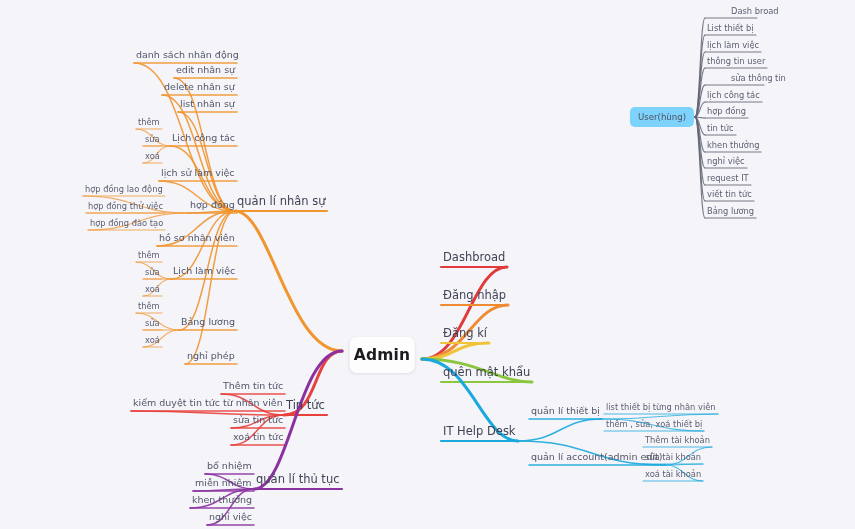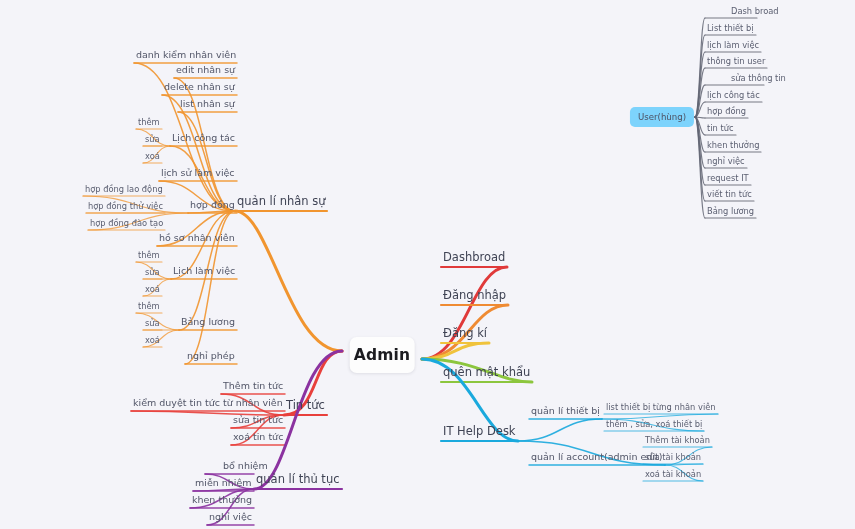--- a/index.html
+++ b/index.html
@@ -163,21 +163,21 @@
       <path d="M695,117 C700,117 700,168 705,168" stroke="#606472" stroke-width="1.1" fill="none" stroke-linecap="round" opacity="0.85"></path>
       <path d="M705,185 L751,185" stroke="#606472" stroke-width="1.1" fill="none" stroke-linecap="round" opacity="0.85"></path>
       <path d="M695,117 C700,117 700,185 705,185" stroke="#606472" stroke-width="1.1" fill="none" stroke-linecap="round" opacity="0.85"></path>
       <path d="M705,201 L754,201" stroke="#606472" stroke-width="1.1" fill="none" stroke-linecap="round" opacity="0.85"></path>
       <path d="M695,117 C700,117 700,201 705,201" stroke="#606472" stroke-width="1.1" fill="none" stroke-linecap="round" opacity="0.85"></path>
       <path d="M705,218 L756,218" stroke="#606472" stroke-width="1.1" fill="none" stroke-linecap="round" opacity="0.85"></path>
       <path d="M695,117 C700,117 700,218 705,218" stroke="#606472" stroke-width="1.1" fill="none" stroke-linecap="round" opacity="0.85"></path>
     </svg>
   <div id="nodes">
       <div class="node lbl-lv1" style="left: 237px; top: 202px;">quản lí nhân sự</div>
-      <div class="node lbl-lv2" style="left: 136px; top: 55px;">danh kiểm nhân viên</div>
+      <div class="node lbl-lv2" style="left: 136px; top: 55px;">danh sách nhân động</div>
       <div class="node lbl-lv2" style="left: 176px; top: 70px;">edit nhân sự</div>
       <div class="node lbl-lv2" style="left: 164px; top: 87px;">delete nhân sự</div>
       <div class="node lbl-lv2" style="left: 180px; top: 104px;">list nhân sự</div>
       <div class="node lbl-lv2" style="left: 172px; top: 138px;">Lịch công tác</div>
       <div class="node lbl-lv3" style="left: 138px; top: 122px;">thêm</div>
       <div class="node lbl-lv3" style="left: 145px; top: 139px;">sửa</div>
       <div class="node lbl-lv3" style="left: 145px; top: 156px;">xoá</div>
       <div class="node lbl-lv2" style="left: 161px; top: 173px;">lịch sử làm việc</div>
       <div class="node lbl-lv2" style="left: 190px; top: 205px;">hợp đồng</div>
       <div class="node lbl-lv3" style="left: 85px; top: 189px;">hợp đồng lao động</div>
@@ -192,21 +192,21 @@
       <div class="node lbl-lv3" style="left: 138px; top: 306px;">thêm</div>
       <div class="node lbl-lv3" style="left: 145px; top: 323px;">sửa</div>
       <div class="node lbl-lv3" style="left: 145px; top: 340px;">xoá</div>
       <div class="node lbl-lv2" style="left: 187px; top: 356px;">nghỉ phép</div>
       <div class="node lbl-lv1" style="left: 286px; top: 406px;">Tin tức</div>
       <div class="node lbl-lv2" style="left: 223px; top: 386px;">Thêm tin tức</div>
       <div class="node lbl-lv2" style="left: 133px; top: 403px;">kiểm duyệt tin tức từ nhân viên</div>
       <div class="node lbl-lv2" style="left: 233px; top: 420px;">sửa tin tức</div>
       <div class="node lbl-lv2" style="left: 233px; top: 437px;">xoá tin tức</div>
       <div class="node lbl-lv1" style="left: 256px; top: 480px;">quản lí thủ tục</div>
-      <div class="node lbl-lv2" style="left: 207px; top: 466px; margin-left: 16px;">bổ nhiệm</div>
+      <div class="node lbl-lv2" style="left: 207px; top: 466px;">bổ nhiệm</div>
       <div class="node lbl-lv2" style="left: 195px; top: 483px;">miễn nhiệm</div>
       <div class="node lbl-lv2" style="left: 192px; top: 500px;">khen thưởng</div>
       <div class="node lbl-lv2" style="left: 209px; top: 517px;">nghỉ việc</div>
       <div class="node lbl-lv1" style="left: 443px; top: 258px;">Dashbroad</div>
       <div class="node lbl-lv1" style="left: 443px; top: 296px;">Đăng nhập</div>
       <div class="node lbl-lv1" style="left: 443px; top: 334px;">Đăng kí</div>
       <div class="node lbl-lv1" style="left: 443px; top: 373px;">quên mật khẩu</div>
       <div class="node lbl-lv1" style="left: 443px; top: 432px;">IT Help Desk</div>
       <div class="node lbl-lv2" style="left: 531px; top: 411px;">quản lí thiết bị</div>
       <div class="node lbl-lv3" style="left: 606px; top: 407px;">list thiết bị từng nhân viên</div>

